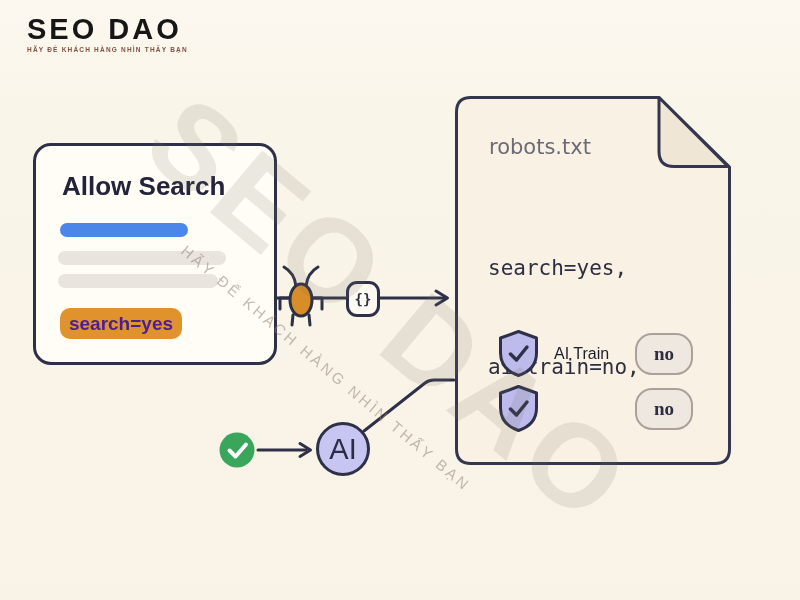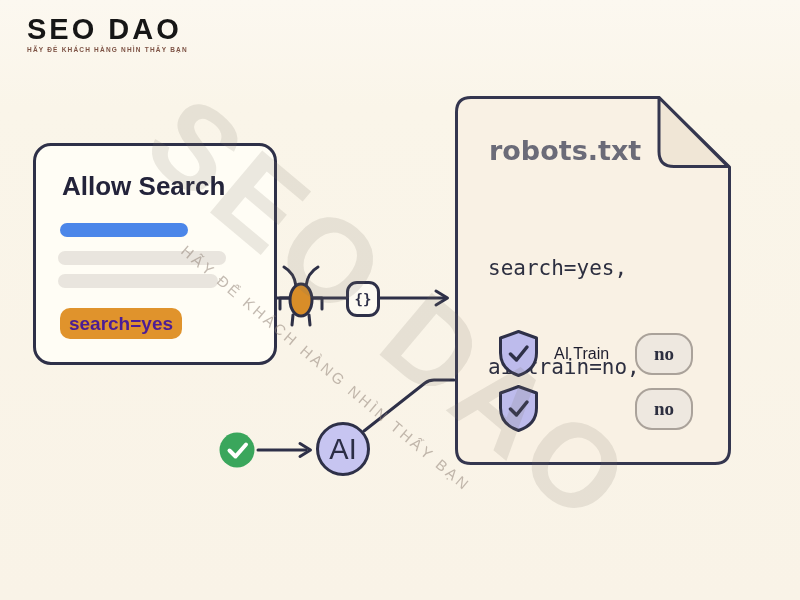--- a/index.html
+++ b/index.html
@@ -42,23 +42,22 @@
     position:absolute;left:346px;top:281px;width:34px;height:36px;
     box-sizing:border-box;background:#fdfaf2;border:3px solid #2e3048;
     border-radius:11px;display:flex;align-items:center;justify-content:center;
     z-index:3;font-family:"DejaVu Sans Mono",monospace;font-size:14px;
     font-weight:700;color:#2e3048;
   }
   
   .doc{position:absolute;left:455px;top:96px;width:277px;height:371px;z-index:2;}
   .doc svg.doc-shape{position:absolute;left:0;top:0;}
   .doc-title{
-    position:absolute;left:34px;top:39px;font-size:27px;color:#6b6b78;
+    position:absolute;left:34px;top:39px;font-size:21px;color:#6b6b78;
     font-family:"DejaVu Sans",sans-serif;
-    font-weight:bold;
   }
   .doc-code{
     position:absolute;left:33px;top:90px;font-family:"DejaVu Sans Mono",monospace;
     font-size:21px;line-height:33px;color:#2d2f40;white-space:pre;
   }
   .doc-row{
     position:absolute;left:42px;width:196px;height:49px;
     display:flex;align-items:center;
   }
   .doc-row.row-0{top:233px;}

